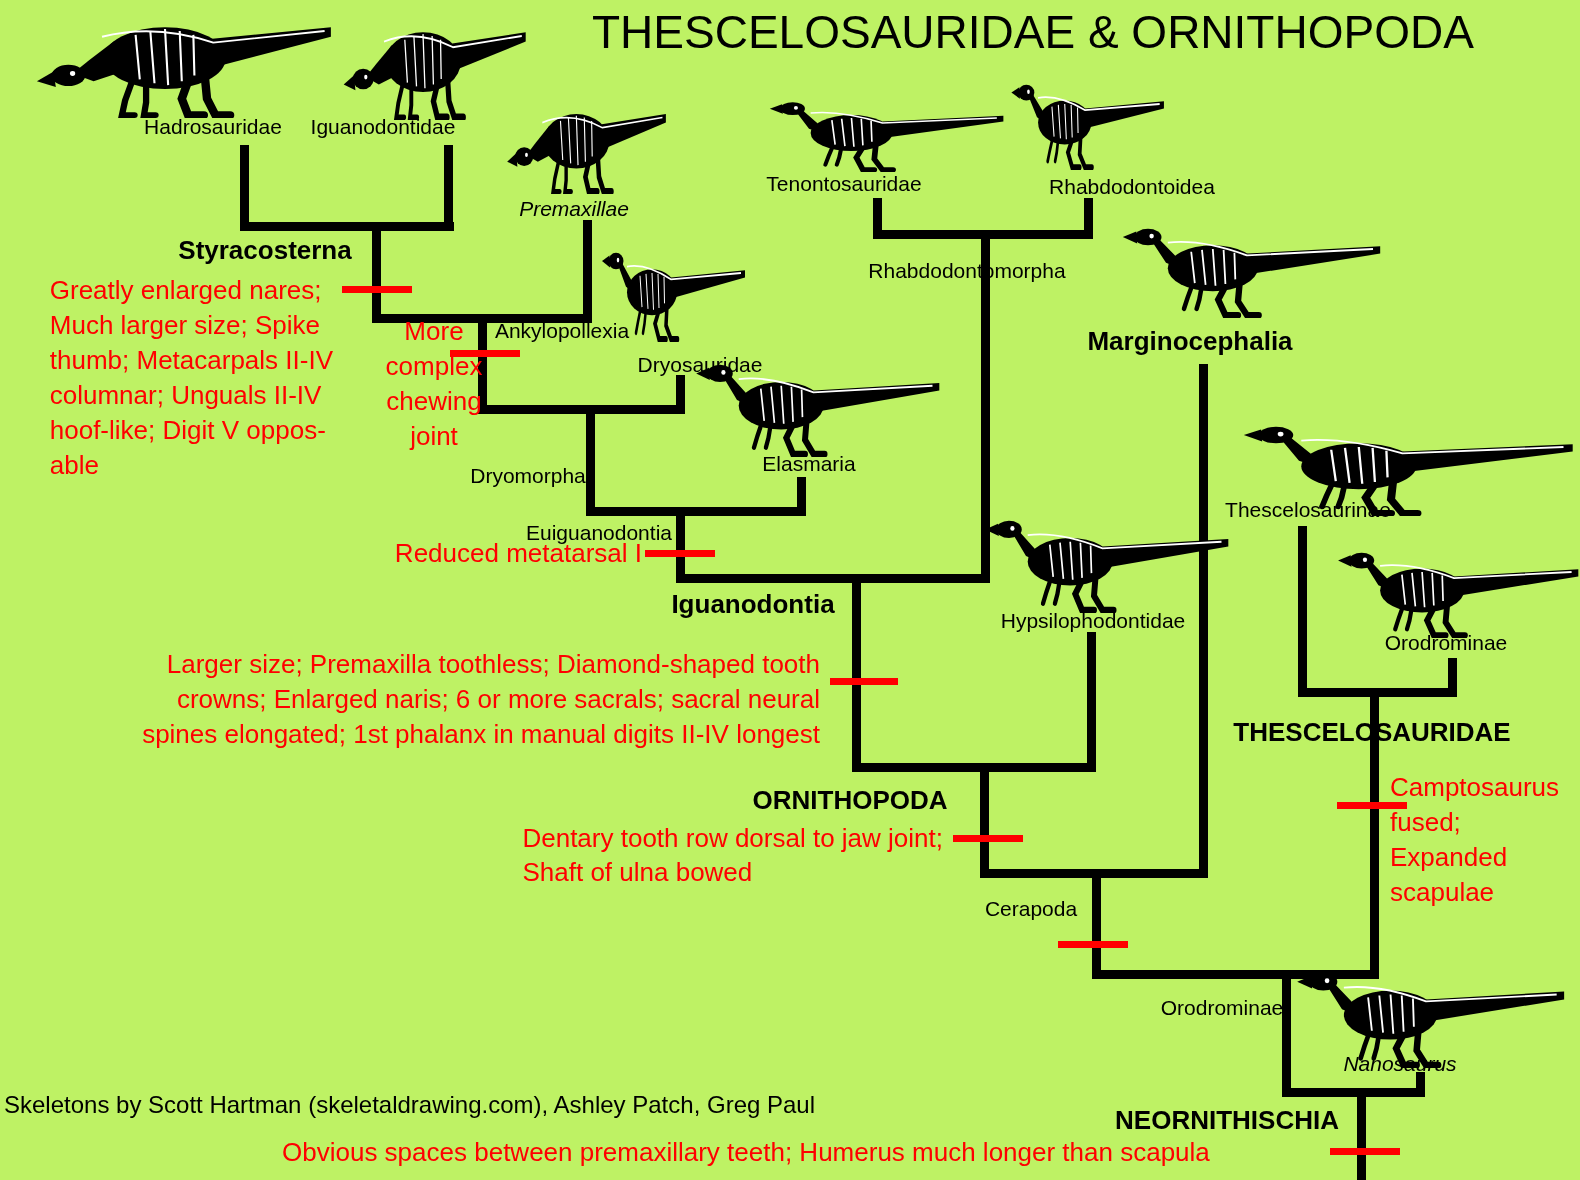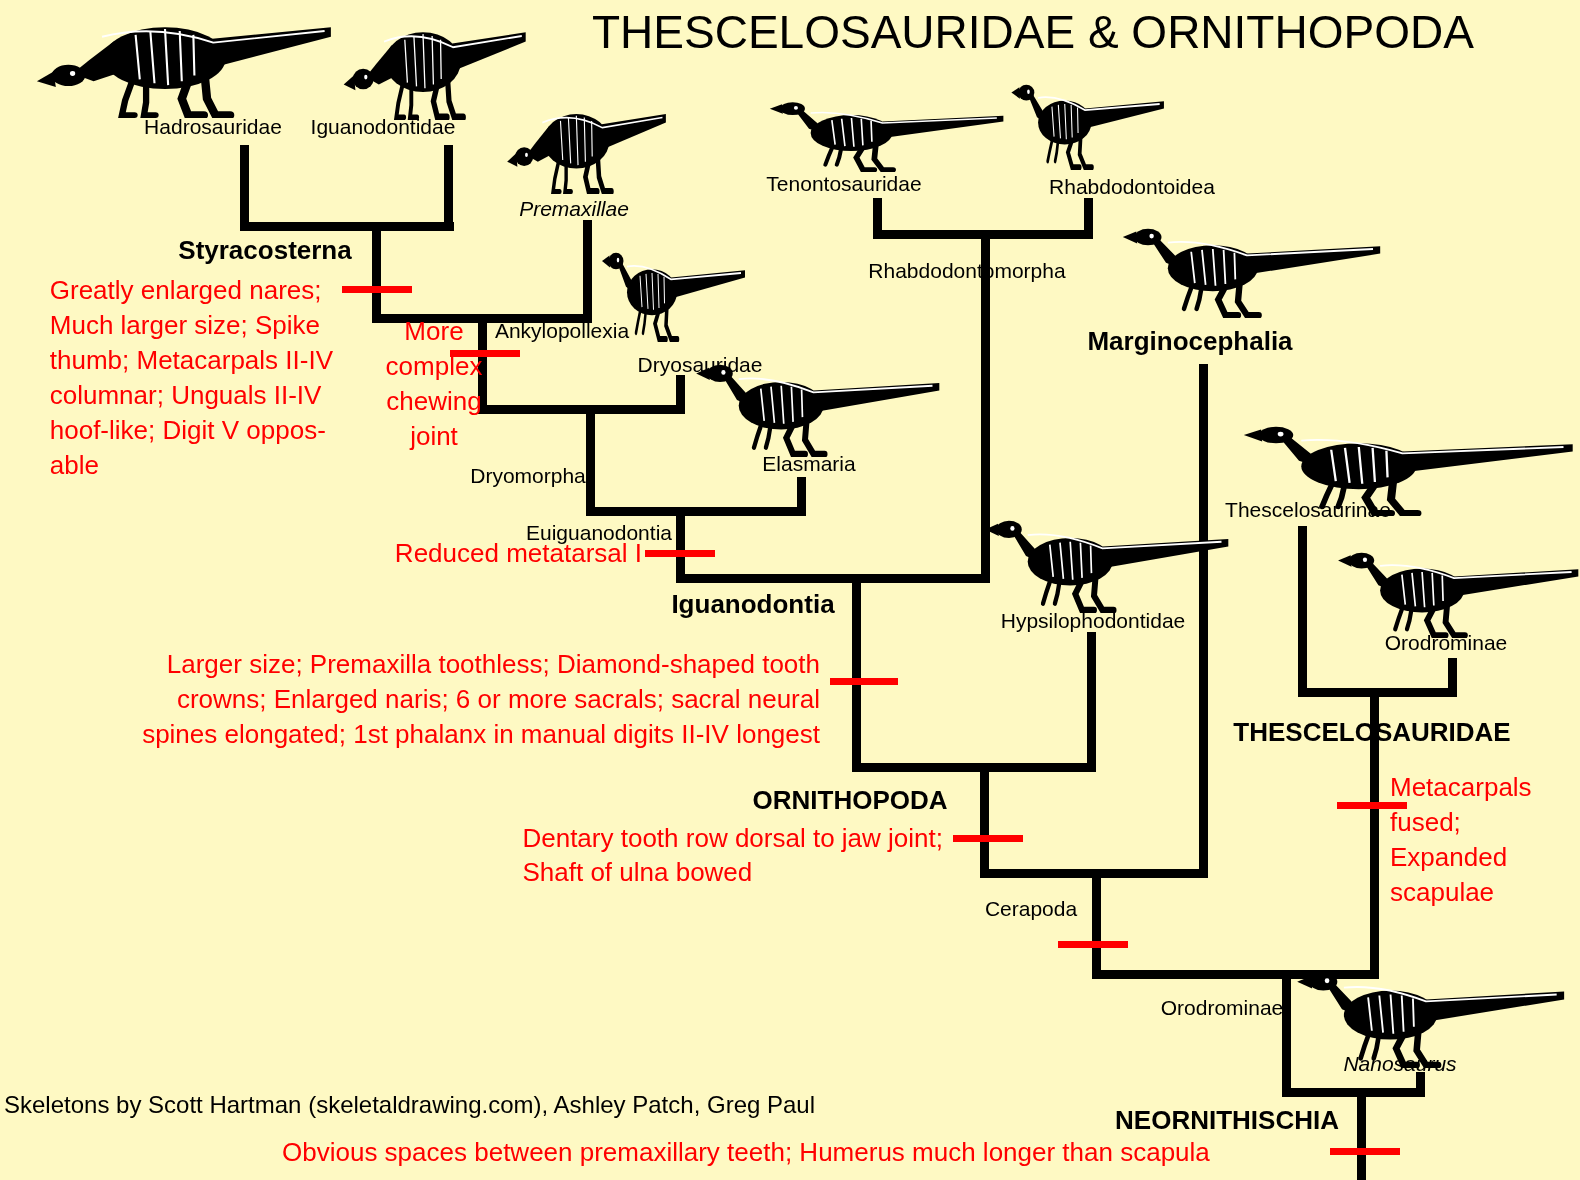--- a/index.html
+++ b/index.html
@@ -1,16 +1,16 @@
 <!DOCTYPE html>
 <html><head>
 <meta charset="utf-8">
 <style>
   html,body{margin:0;padding:0;background:#ffffff;}
-  .canvas{position:relative;width:1580px;height:1180px;background:#fef9c3;overflow:hidden;
+  .canvas{position:relative;width:1580px;height:1180px;background:#bef264;overflow:hidden;
           font-family:"Liberation Sans",sans-serif;color:#000;}
   .edge{position:absolute;background:#000;}
   .tick{position:absolute;background:#FF0000;}
   .label{position:absolute;transform:translate(-50%,-50%);white-space:nowrap;font-size:21px;line-height:1;}
   .label.bold{font-weight:bold;font-size:26px;}
   .label.italic{font-style:italic;}
   .note{position:absolute;color:#FF0000;font-size:26px;}
   .note div{white-space:nowrap;}
   .title{position:absolute;left:592px;top:8px;font-size:46px;letter-spacing:0px;white-space:nowrap;line-height:1.05;}
   .credit{position:absolute;left:4px;top:1091px;font-size:24px;white-space:nowrap;}
@@ -150,21 +150,21 @@
       <div>spines elongated; 1st phalanx in manual digits II-IV longest</div>
     </div>
     <div class="tick" style="left: 830px; top: 678px; width: 68px; height: 7px;"></div>
     <div class="note" style="line-height: 34px; top: 821px; right: 637px; ">
       <div>Dentary tooth row dorsal to jaw joint;</div>
       <div>Shaft of ulna bowed</div>
     </div>
     <div class="tick" style="left: 953px; top: 835px; width: 70px; height: 7px;"></div>
     <div class="tick" style="left: 1058px; top: 941px; width: 70px; height: 7px;"></div>
     <div class="note" style="line-height: 35px; top: 769.5px; left: 1390px;">
-      <div>Metacarpals</div>
+      <div>Camptosaurus</div>
       <div>fused;</div>
       <div>Expanded</div>
       <div>scapulae</div>
     </div>
     <div class="tick" style="left: 1337px; top: 802px; width: 70px; height: 7px;"></div>
     <div class="note" style="line-height: 35px; top: 1134.5px; left: 282px;">
       <div>Obvious spaces between premaxillary teeth; Humerus much longer than scapula</div>
     </div>
     <div class="tick" style="left: 1330px; top: 1148px; width: 70px; height: 7px;"></div>
     <svg class="skel" viewBox="0 0 300 120" preserveAspectRatio="none" style="left: 18px; top: 2px; width: 315px; height: 116px;">

